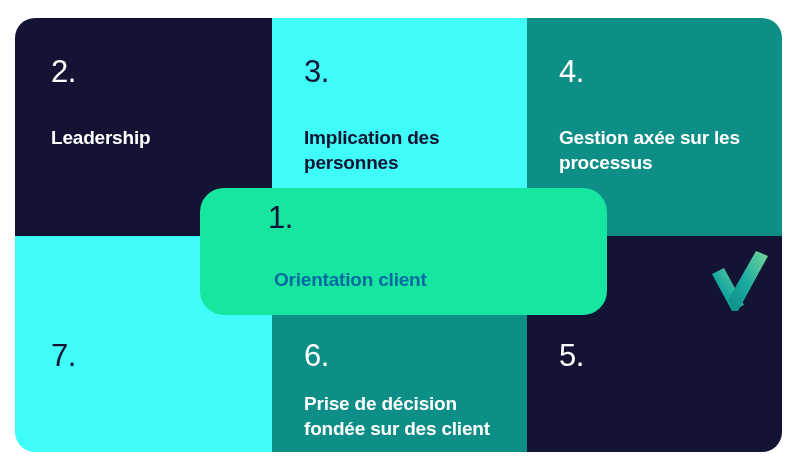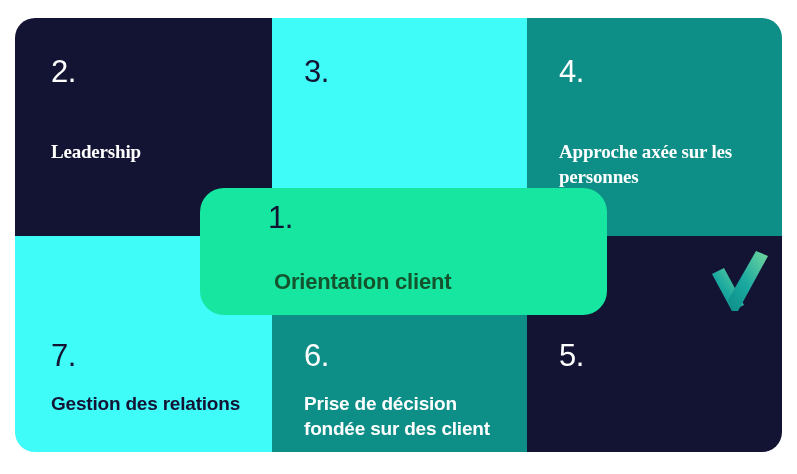--- a/index.html
+++ b/index.html
@@ -56,21 +56,21 @@
   .cell .label {
     font-size: 19px;
     font-weight: bold;
     line-height: 1.33;
     letter-spacing: -0.2px;
     margin: 0;
   }
 
   
   .cell.row-top .num   { margin-top: 8px; }
-  .cell.row-top .label { margin-top: 52px; font-family: Liberation Serif, serif; }
+  .cell.row-top .label { margin-top: 38px; }
 
   
   .cell.row-bot { padding-top: 104px; }
   .cell.row-bot .num   { margin-top: 0; }
   .cell.row-bot .label { margin-top: 20px; }
 
   
   .t-navy  { background: #131333; }
   .t-navy  .num, .t-navy .label  { color: #ffffff; }
   .t-cyan  { background: #40fcf8; }
@@ -93,25 +93,25 @@
   }
   .center-card .num {
     font-size: 31px;
     font-weight: 400;
     line-height: 1;
     letter-spacing: -0.5px;
     color: #131333;
     margin: 0;
   }
   .center-card .label {
-    font-size: 22px;
+    font-size: 19px;
     font-weight: bold;
     line-height: 1.2;
     letter-spacing: -0.2px;
-    color: #14532d;
+    color: #0369a1;
     margin: 36px 0 0 6px;
   }
 
   
   .check-logo {
     position: absolute;
     left: 708px;
     top: 248px;
     width: 64px;
     height: 68px;
@@ -126,30 +126,30 @@
 
   <div class="grid-wrap">
 
     <div class="cell row-top t-navy">
       <p class="num">2.</p>
       <p class="label">Leadership</p>
     </div>
 
     <div class="cell row-top t-cyan pad-left-sm">
       <p class="num">3.</p>
+      <p class="label">Implication des personnes</p>
     </div>
 
     <div class="cell row-top t-teal pad-left-sm">
       <p class="num">4.</p>
-      <p class="label">Approche axée sur les personnes</p>
+      <p class="label">Gestion axée sur les processus</p>
     </div>
 
     <div class="cell row-bot t-cyan">
       <p class="num">7.</p>
-      <p class="label">Gestion des relations</p>
     </div>
 
     <div class="cell row-bot t-teal pad-left-sm">
       <p class="num">6.</p>
       <p class="label">Prise de décision fondée sur des client</p>
     </div>
 
     <div class="cell row-bot t-navy pad-left-sm">
       <p class="num">5.</p>
     </div>

